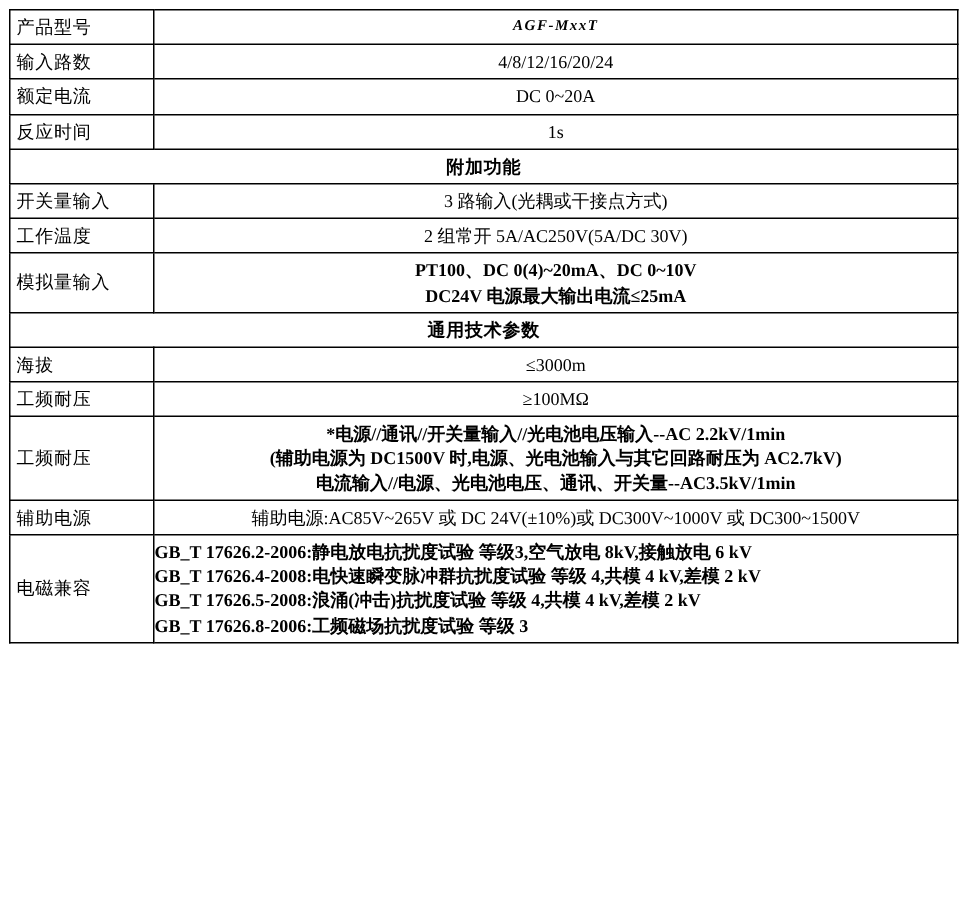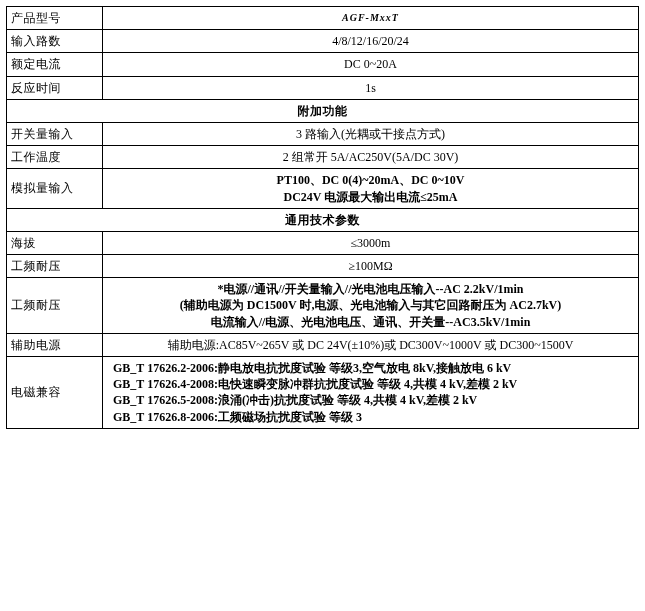--- a/index.html
+++ b/index.html
@@ -30,21 +30,21 @@
     width: 96px;
     text-align: left;
     font-weight: normal;
     letter-spacing: 0.5px;
   }
   td.value {
     text-align: center;
   }
   td.value-left {
     text-align: left;
-    padding-left: 10px;
+    padding-left: 0;
   }
   td.section {
     text-align: center;
     font-weight: bold;
     letter-spacing: 0.5px;
   }
   td.model {
     font-weight: bold;
     font-size: 10px;
     letter-spacing: 1px;

